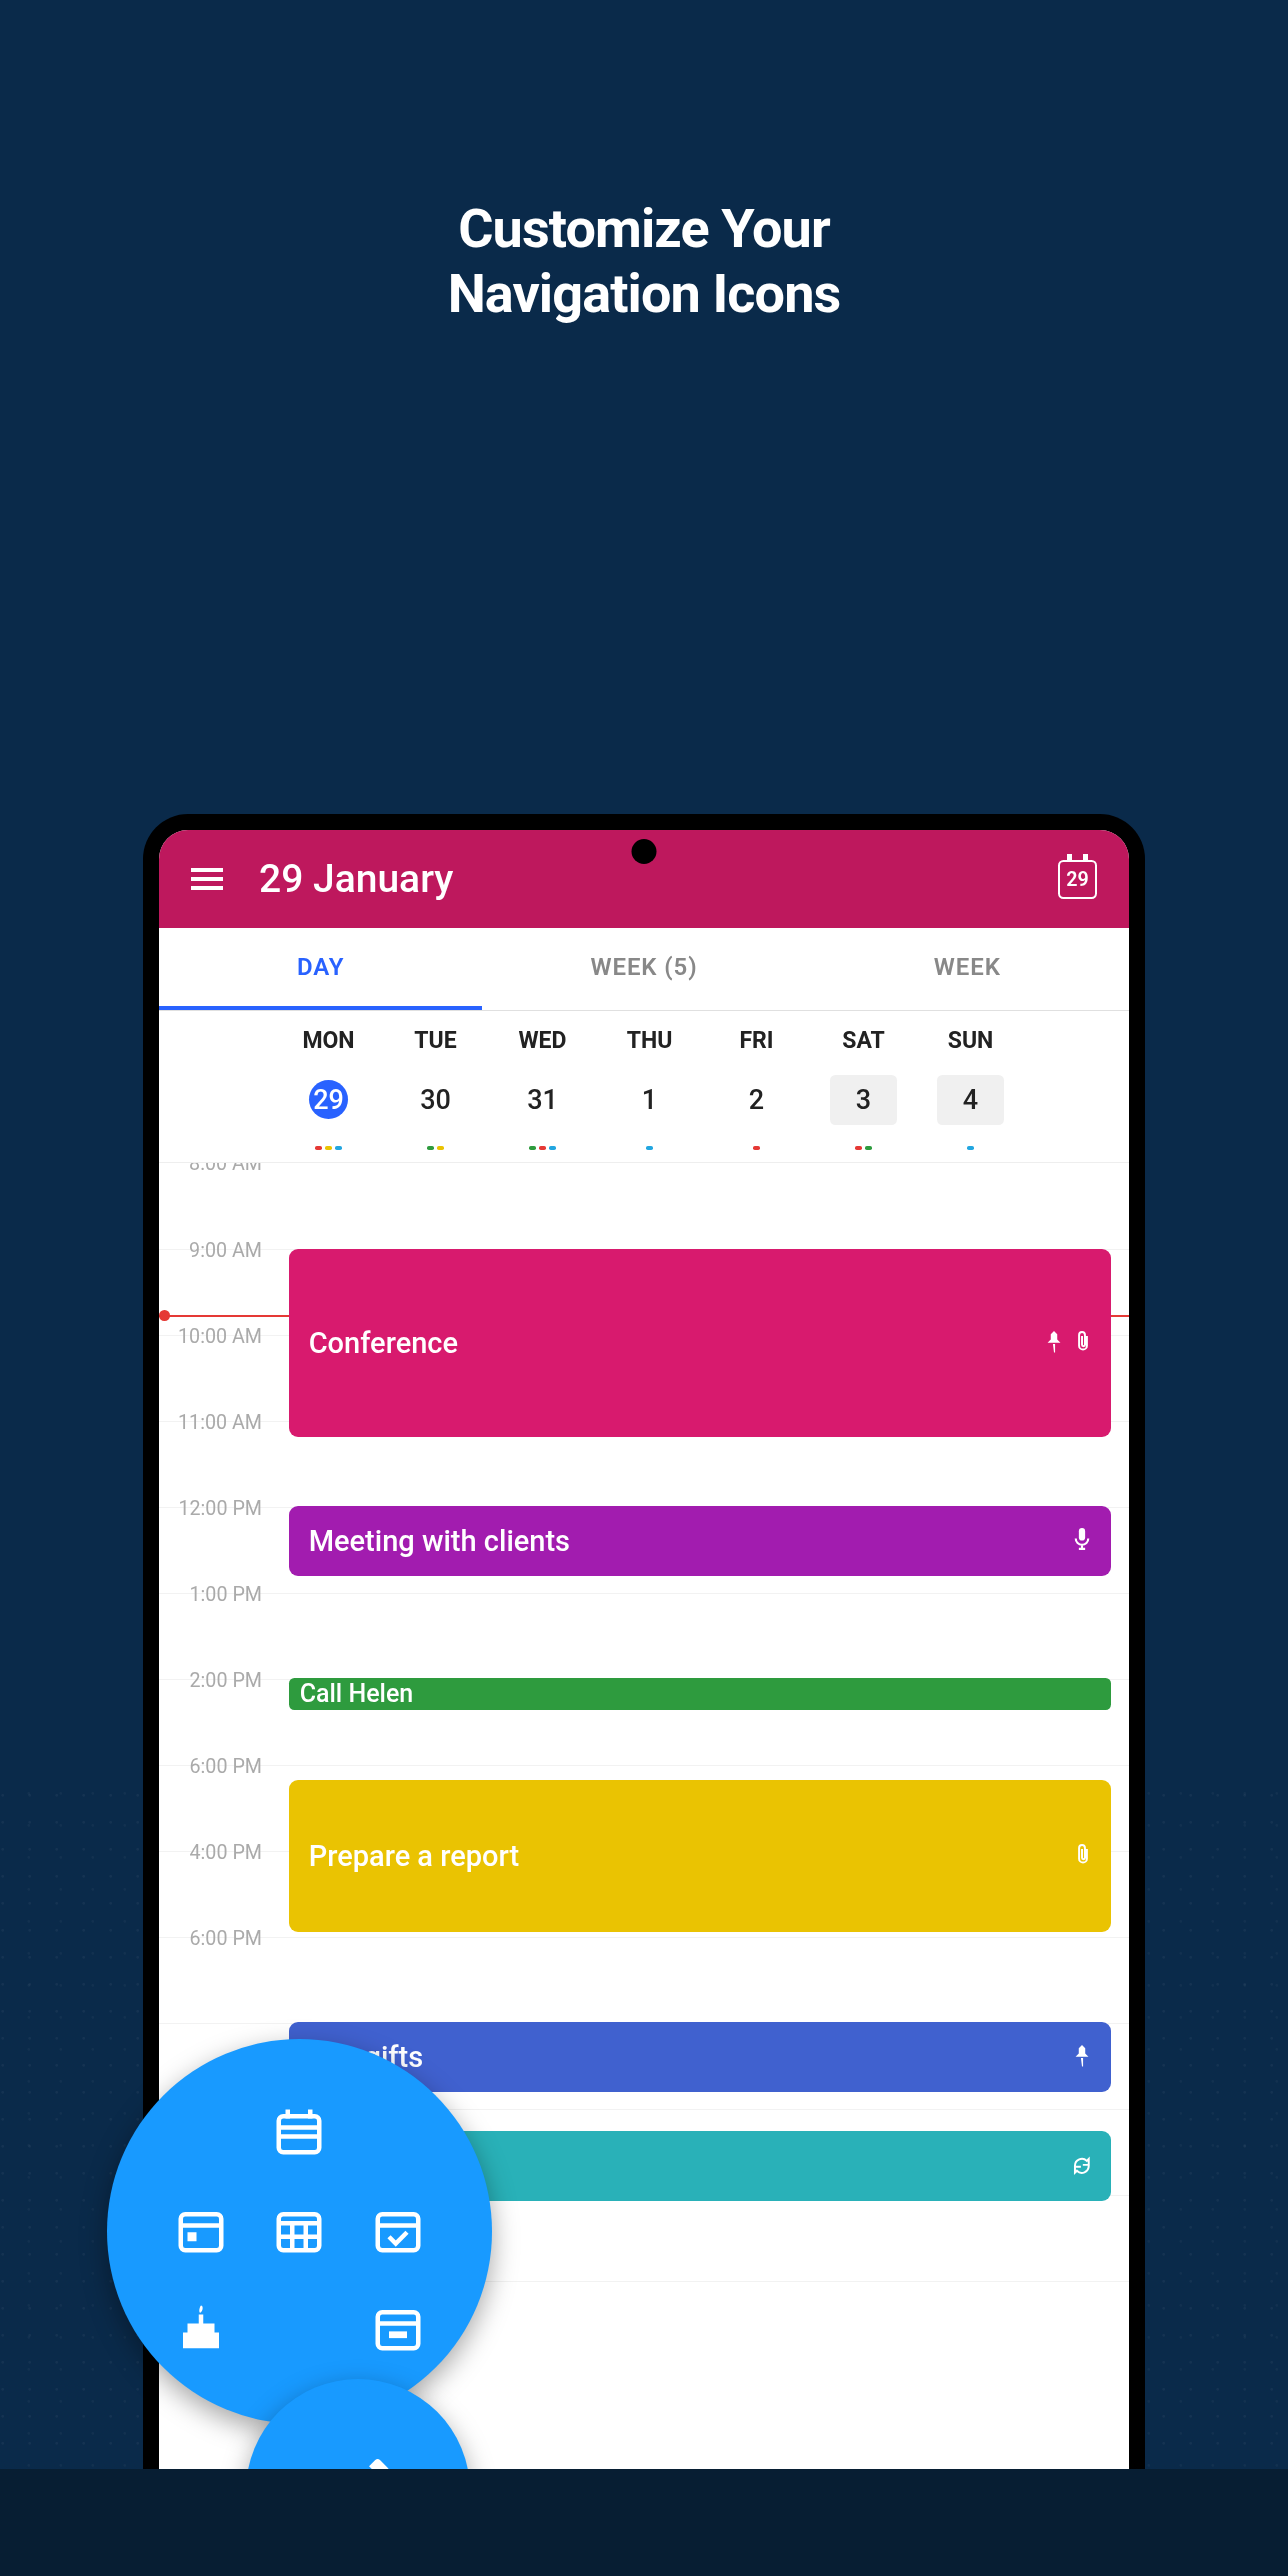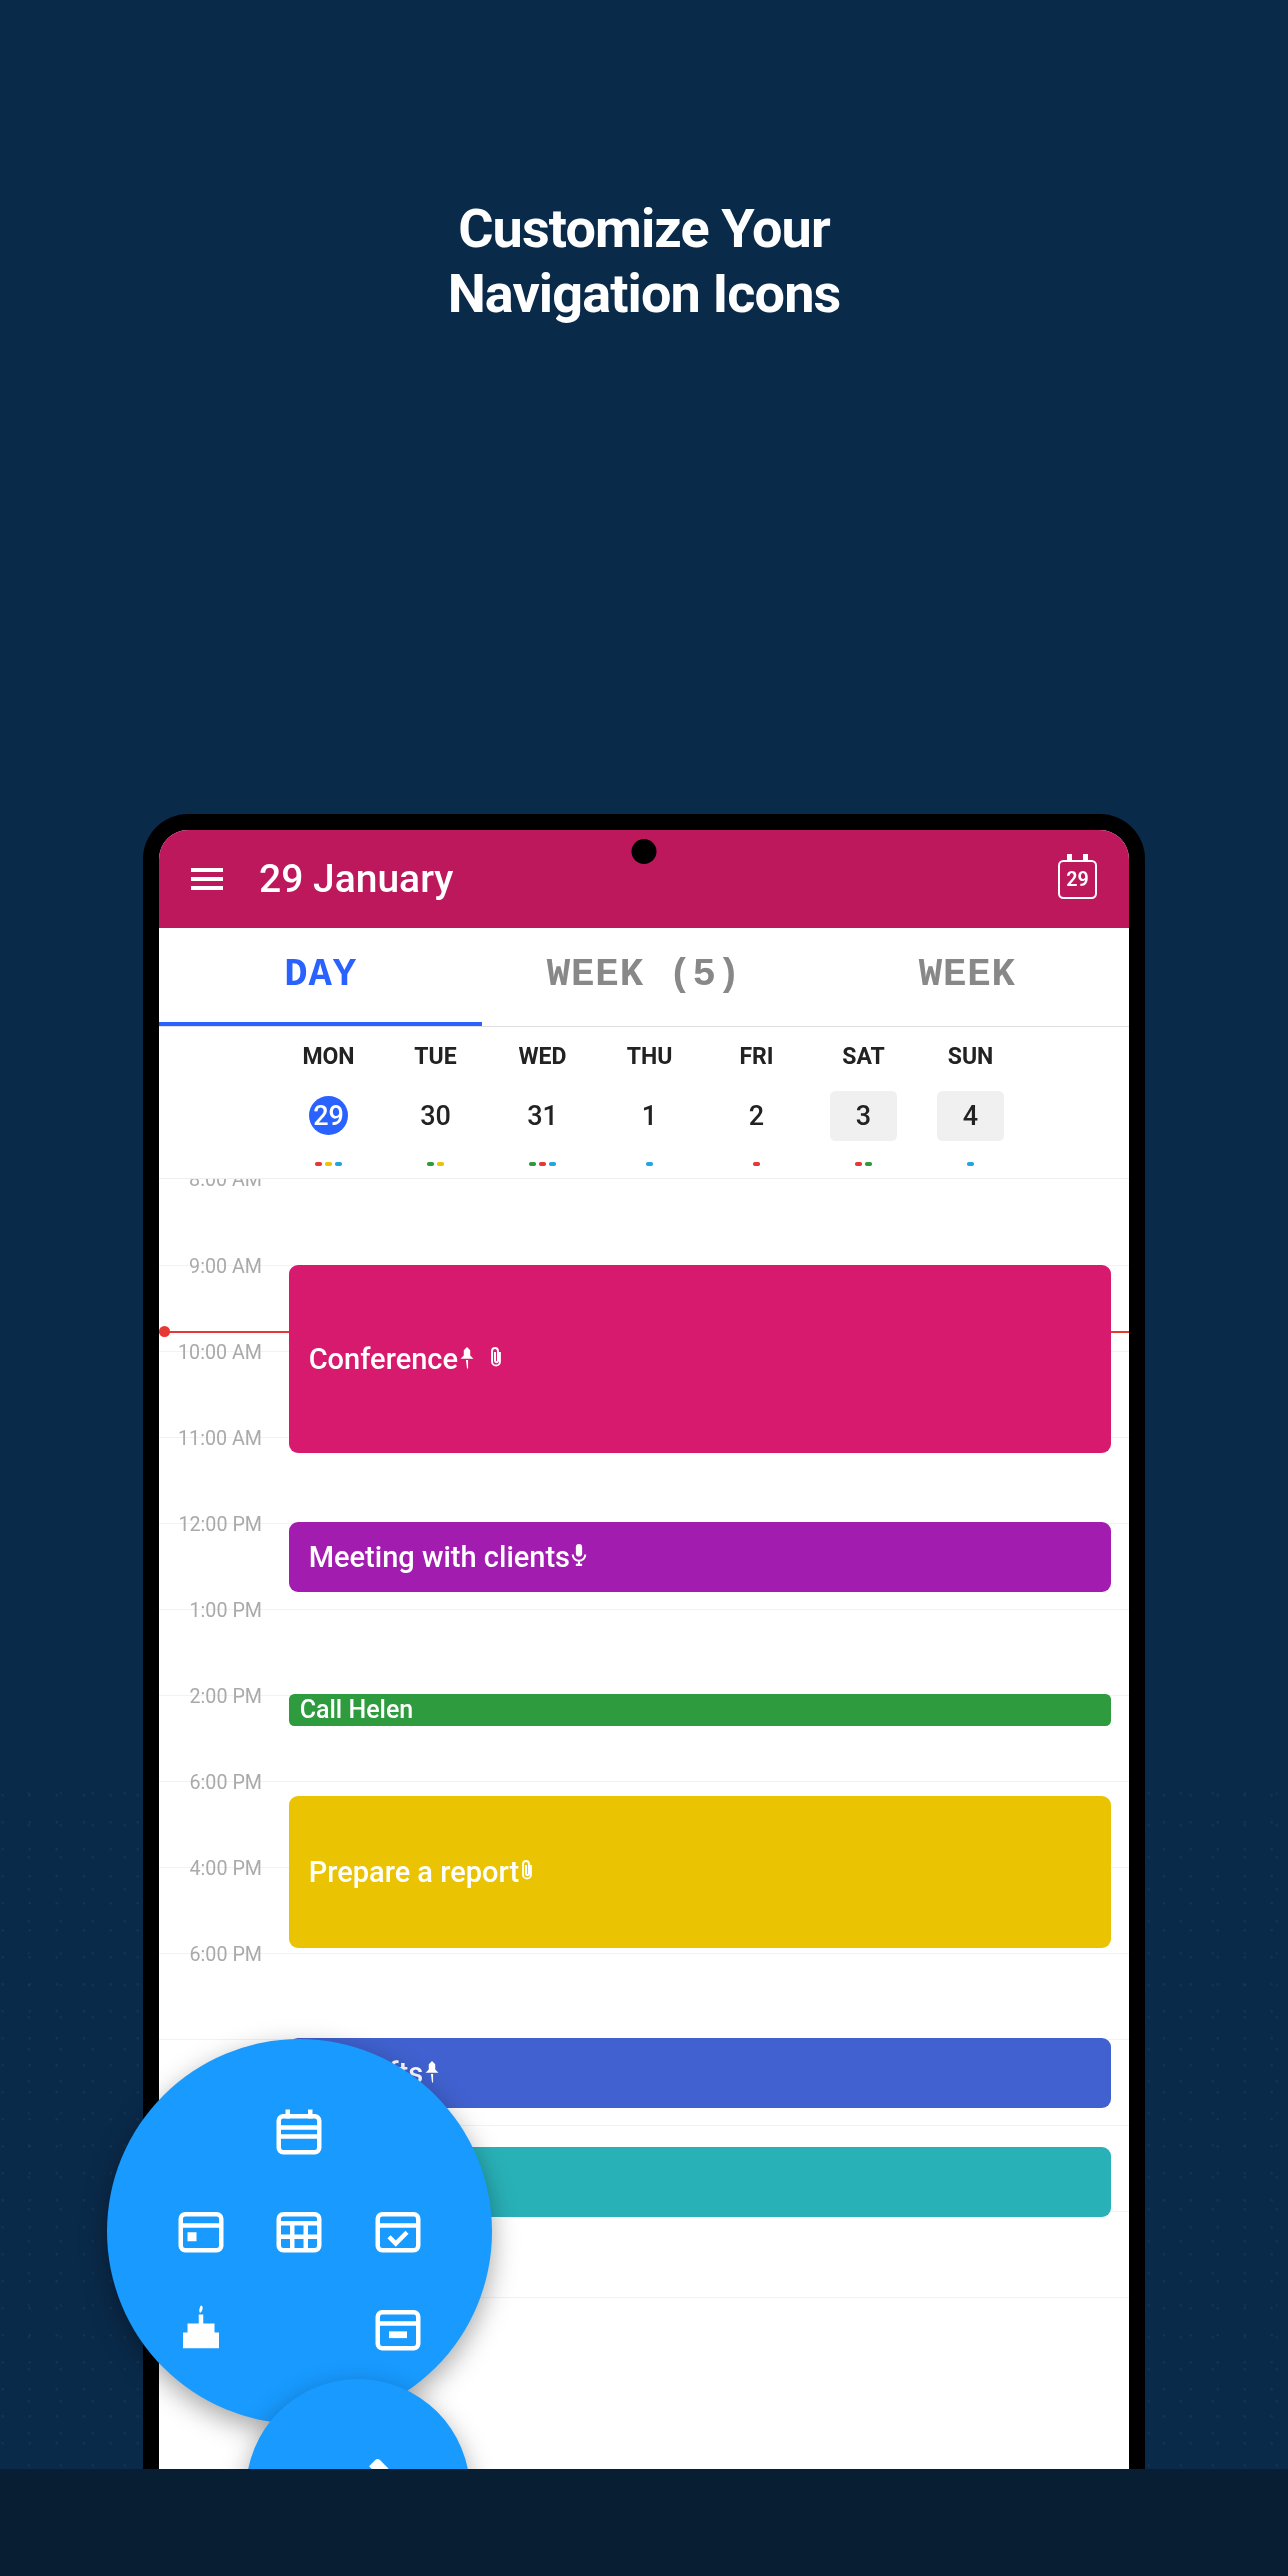--- a/index.html
+++ b/index.html
@@ -98,26 +98,25 @@
   
   .tabs {
     display: flex;
     background: #fff;
     border-bottom: 0.9px solid #e0e0e0;
   }
   .tab {
     flex: 1;
     text-align: center;
     padding: 25px 0;
-    font-size: 39px;
+    font-size: 24px;
     font-weight: 600;
     color: #888;
     letter-spacing: 0.9px;
     cursor: pointer;
-    font-family: Liberation Mono, monospace;
   }
   .tab.active { color: #2962ff; border-bottom: 4.5px solid #2962ff; }
   
   .week-strip {
     display: flex;
     padding: 16px 0 10.7px 116px;
     border-bottom: 0.9px solid #eee;
     gap: 0;
   }
   .day-col {
@@ -168,20 +167,21 @@
   .event {
     position: absolute;
     left: 0; right: 0;
     border-radius: 9px;
     color: #fff;
     padding: 12.5px 19.7px;
     font-size: 29px;
     font-weight: 500;
     display: flex;
     align-items: center;
+    justify-content: space-between;
   }
   .event.tiny { padding: 3.6px 10.7px; font-size: 25px; border-radius: 5.4px; }
   .event-icons { display: flex; gap: 12.5px; align-items: center; }
   
   .bottom-nav {
     position: absolute;
     bottom: 0;
     left: 0;
     right: 0;
     height: 116px;

